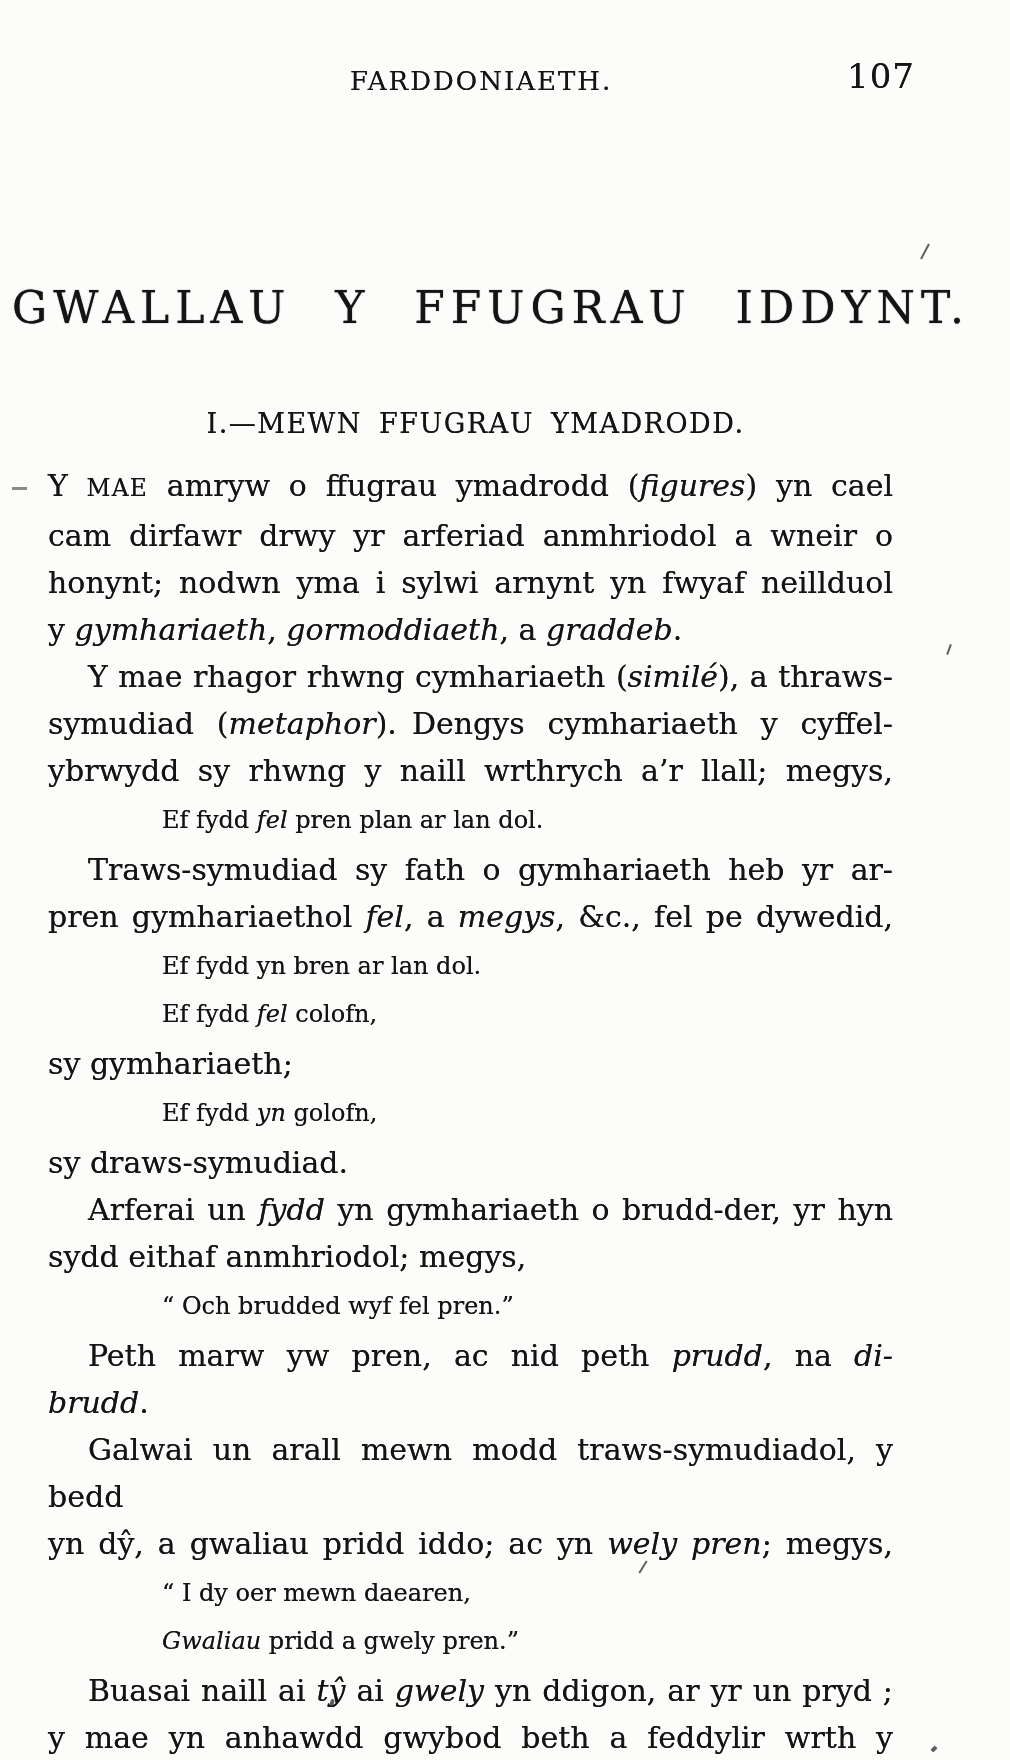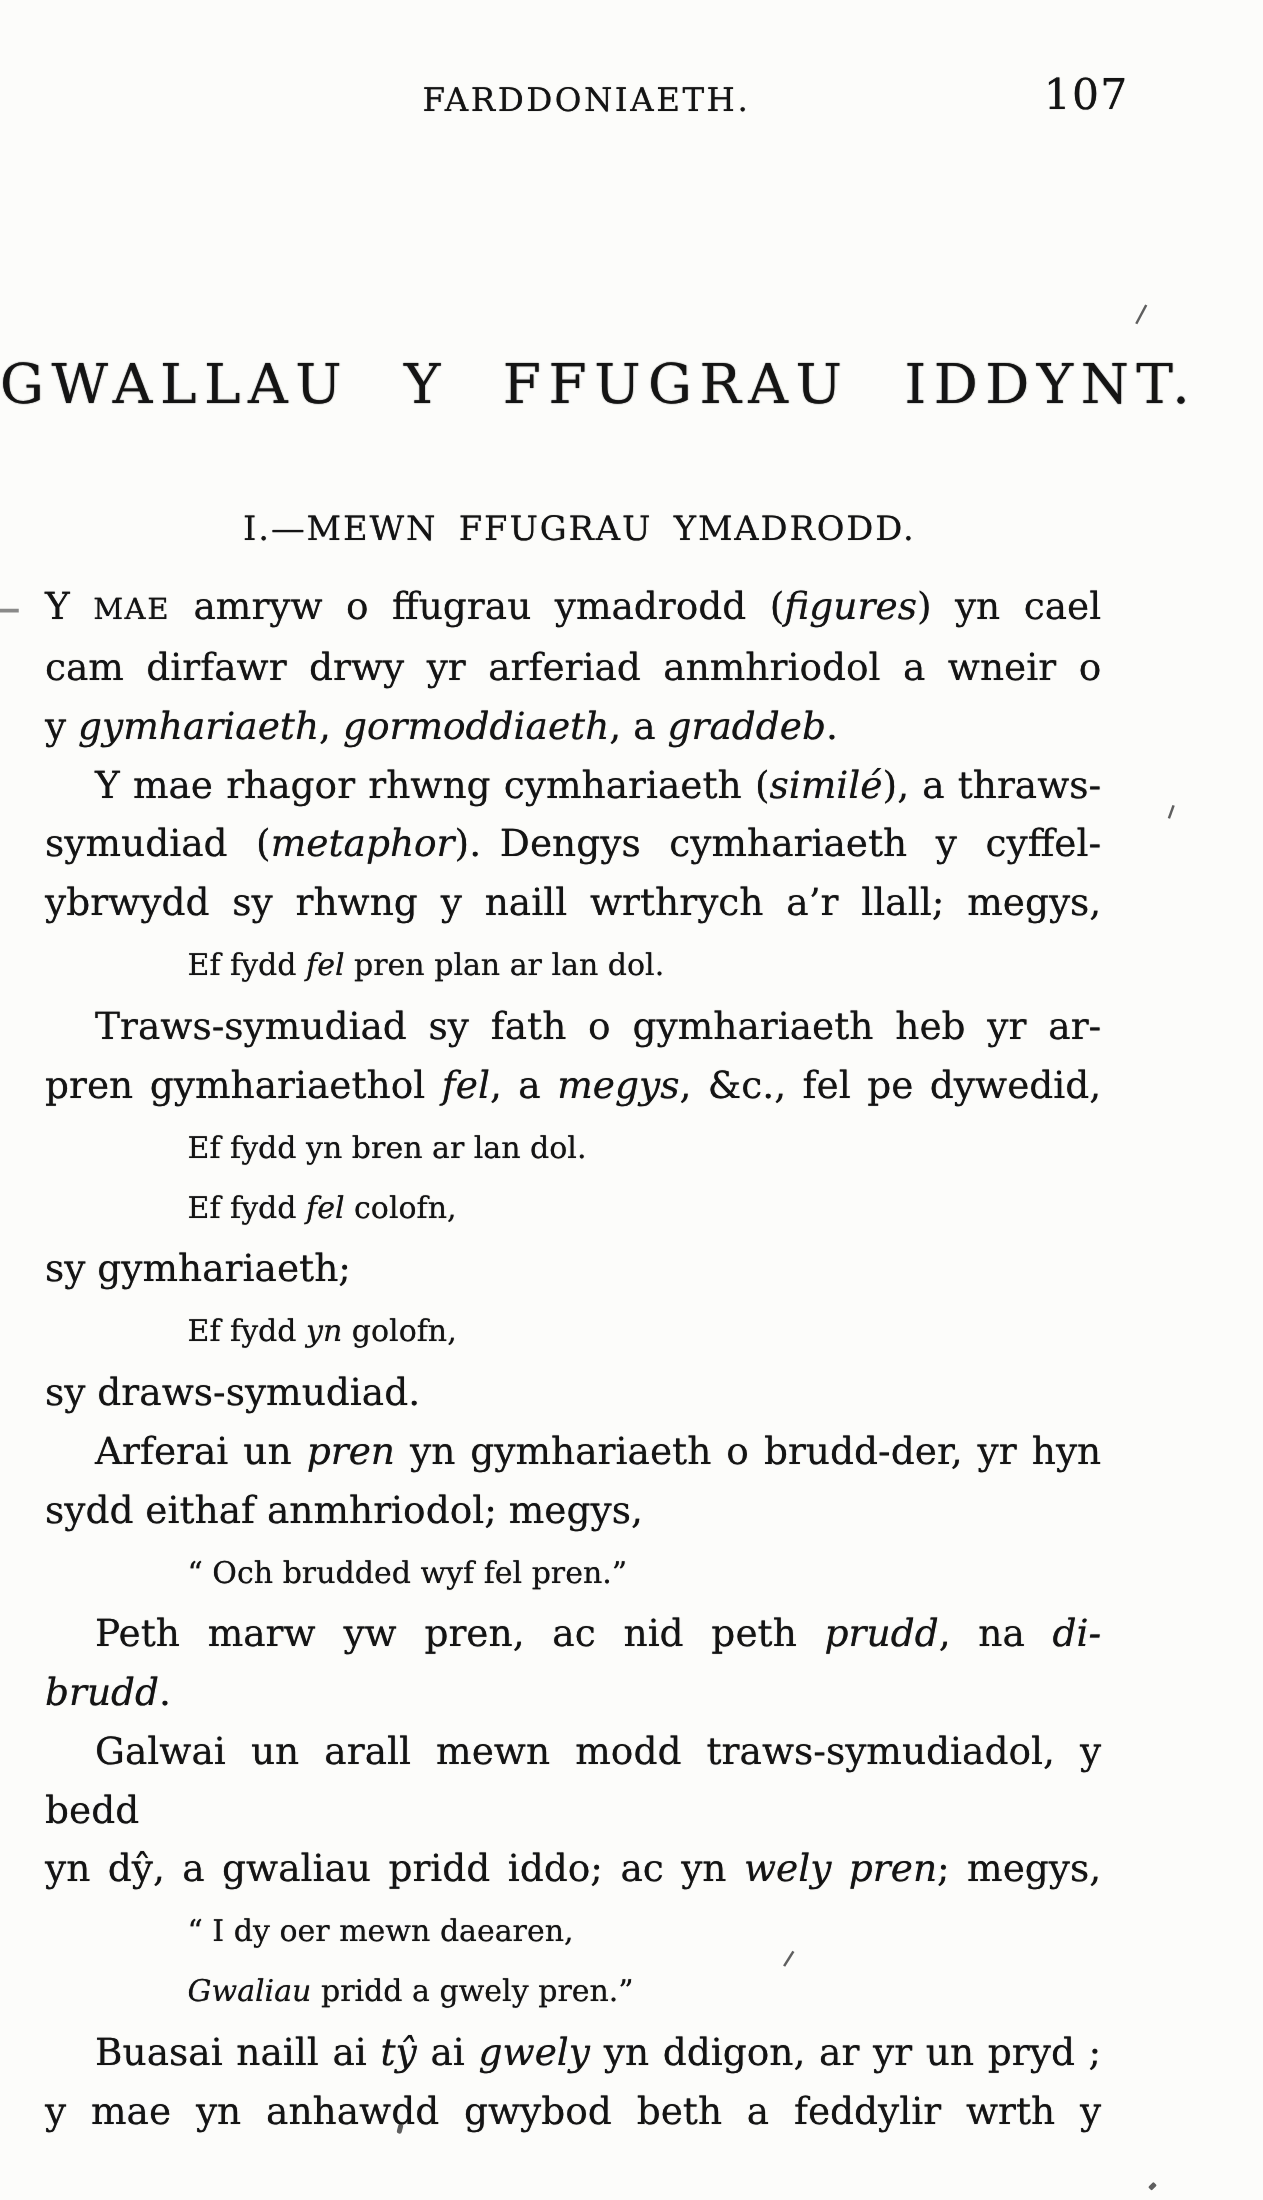--- a/index.html
+++ b/index.html
@@ -6,20 +6,21 @@
   body {
     width:1010px; height:1760px;
     background:#fcfcfa;
     font-family:"DejaVu Serif", "Liberation Serif", serif;
     color:#141414;
     overflow:hidden;
   }
   .page {
     position:relative; width:927px; height:1760px;
     text-shadow:0 0 0.6px rgba(20,20,20,0.8);
+    margin-left:12px;
   }
   .rh-title {
     position:absolute; top:66px; left:338px;
     font-size:26px; letter-spacing:2px; white-space:nowrap;
   }
   .rh-page {
     position:absolute; top:56px; left:835px;
     font-size:34px; letter-spacing:1px;
   }
   .main-title {
@@ -67,33 +68,34 @@
 
   <div class="rh-title">FARDDONIAETH.</div>
   <div class="rh-page">107</div>
 
   <h1 class="main-title">GWALLAU Y FFUGRAU IDDYNT.</h1>
   <h2 class="section-heading">I.—MEWN FFUGRAU YMADRODD.</h2>
 
   <main>
       <div class="line body fill"><span>Y </span><span class="sc">MAE</span><span> amryw o ffugrau ymadrodd (</span><em>figures</em><span>) yn cael</span></div>
       <div class="line body fill"><span>cam dirfawr drwy yr arferiad anmhriodol a wneir o</span></div>
+      <div class="line body fill"><span>honynt; nodwn yma i sylwi arnynt yn fwyaf neillduol</span></div>
       <div class="line body"><span>y </span><em>gymhariaeth</em><span>, </span><em>gormoddiaeth</em><span>, a </span><em>graddeb</em><span>.</span></div>
       <div class="line body fill indent"><span>Y mae rhagor rhwng cymhariaeth (</span><em>similé</em><span>), a thraws-</span></div>
       <div class="line body fill"><span>symudiad (</span><em>metaphor</em><span>). Dengys cymhariaeth y cyffel-</span></div>
       <div class="line body fill"><span>ybrwydd sy rhwng y naill wrthrych a’r llall; megys,</span></div>
       <div class="line verse"><span>Ef fydd </span><em>fel</em><span> pren plan ar lan dol.</span></div>
       <div class="line body fill indent"><span>Traws-symudiad sy fath o gymhariaeth heb yr ar-</span></div>
       <div class="line body fill"><span>pren gymhariaethol </span><em>fel</em><span>, a </span><em>megys</em><span>, &amp;c., fel pe dywedid,</span></div>
       <div class="line verse"><span>Ef fydd yn bren ar lan dol.</span></div>
       <div class="line verse"><span>Ef fydd </span><em>fel</em><span> colofn,</span></div>
       <div class="line body"><span>sy gymhariaeth;</span></div>
       <div class="line verse"><span>Ef fydd </span><em>yn</em><span> golofn,</span></div>
       <div class="line body"><span>sy draws-symudiad.</span></div>
-      <div class="line body fill indent"><span>Arferai un </span><em>pren</em><span> yn gymhariaeth o brudd-der, yr hyn</span></div>
+      <div class="line body fill indent"><span>Arferai un </span><em>fydd</em><span> yn gymhariaeth o brudd-der, yr hyn</span></div>
       <div class="line body"><span>sydd eithaf anmhriodol; megys,</span></div>
       <div class="line verse"><span>“ Och brudded wyf fel pren.”</span></div>
       <div class="line body fill indent"><span>Peth marw yw pren, ac nid peth </span><em>prudd</em><span>, na </span><em>di-</em></div>
       <div class="line body"><em>brudd</em><span>.</span></div>
       <div class="line body fill indent"><span>Galwai un arall mewn modd traws-symudiadol, y bedd</span></div>
       <div class="line body fill"><span>yn dŷ, a gwaliau pridd iddo; ac yn </span><em>wely pren</em><span>; megys,</span></div>
       <div class="line verse"><span>“ I dy oer mewn daearen,</span></div>
       <div class="line verse"><em>Gwaliau</em><span> pridd a gwely pren.”</span></div>
       <div class="line body fill indent"><span>Buasai naill ai </span><em>tŷ</em><span> ai </span><em>gwely</em><span> yn ddigon, ar yr un pryd ;</span></div>
       <div class="line body fill"><span>y mae yn anhawdd gwybod beth a feddylir wrth y</span></div>

